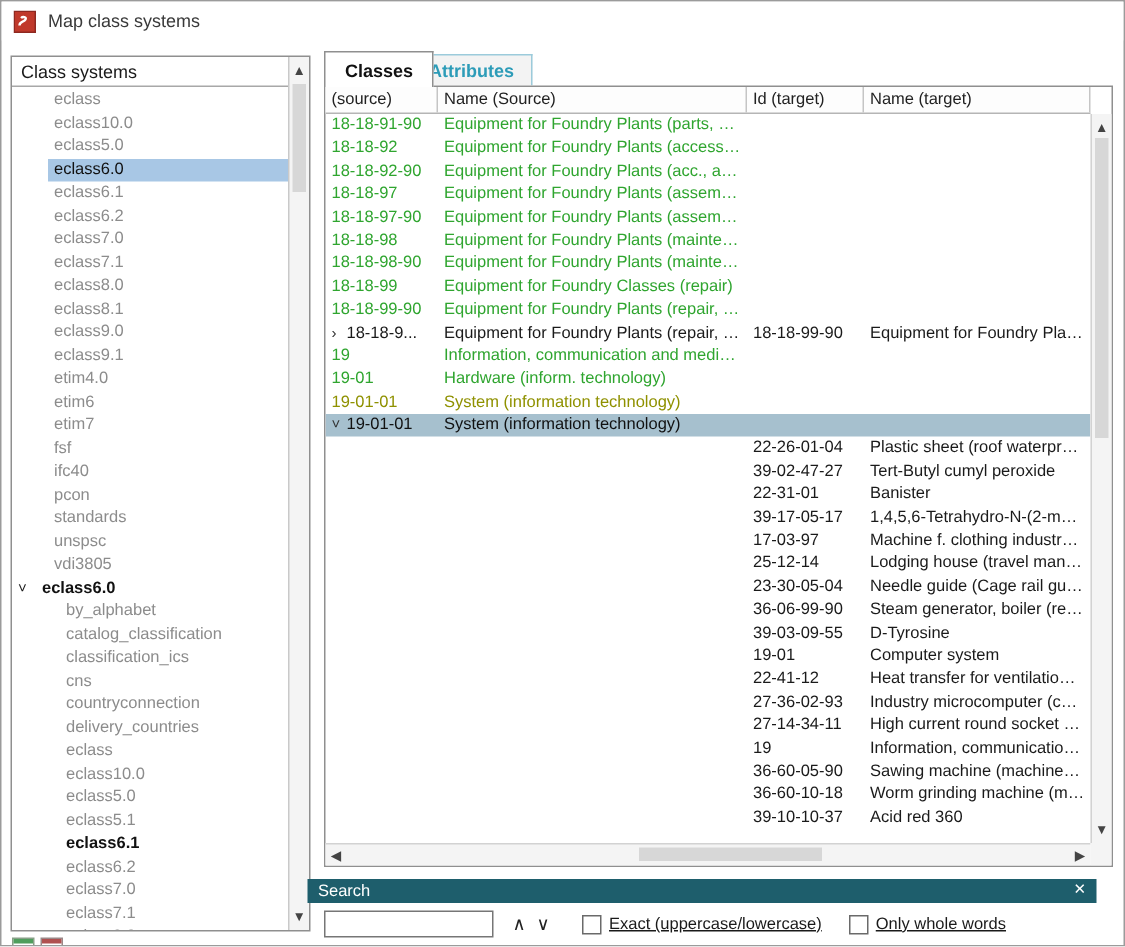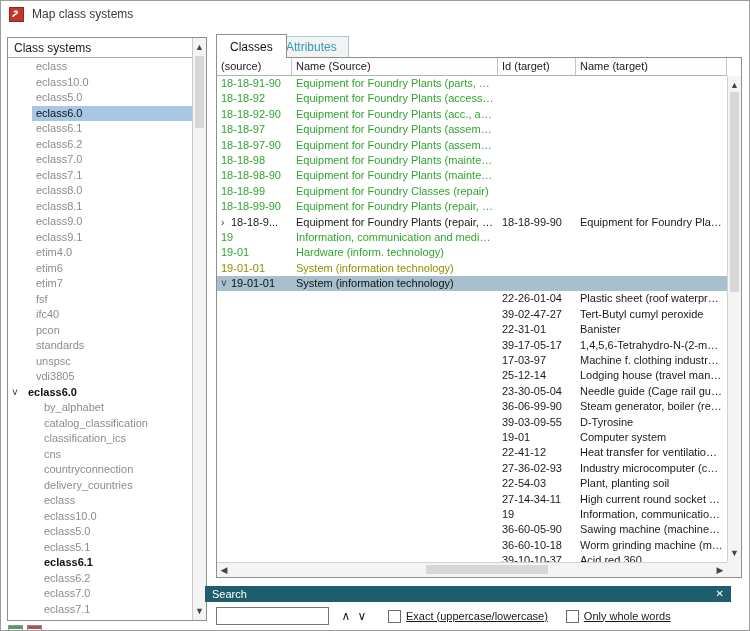--- a/index.html
+++ b/index.html
@@ -36,21 +36,21 @@
     font-size:11px; color:#8c8c8c; }
   .tree-row .chev { margin-left:4px; width:11px; color:#1a1a1a; font-size:10px; flex:none; }
   .tlabel { padding:0 4px; line-height:15.5px; overflow:hidden; }
   .tlabel.lvl1 { margin-left:24px; }
   .tlabel.lvl2 { margin-left:32px; }
   .tlabel.lvl0 { margin-left:1px; color:#111; font-weight:bold; }
   .tlabel.selected { flex:1; background:#a8c7e5; color:#111; }
   .tlabel.active { color:#111; font-weight:bold; }
 
   
-  .tab { position:absolute; display:flex; align-items:center; font-size:12px; cursor:default; }
+  .tab { position:absolute; display:flex; align-items:center; font-size:12px; cursor:default;font-weight:bold; }
   .tab.classes { left:215px; top:33px; height:24px; padding:0 13px; background:#fff;
     border:1px solid #8f8f8f; border-bottom:none; z-index:3; color:#111; }
   .tab.attributes { left:273px; top:35px; height:21px; padding:0 11px; background:#f3f3f3;
     border:1px solid #9ccbdb; border-bottom:none; color:#2d9cb8; z-index:1; }
 
   
   .table { position:absolute; left:215px; top:56px; width:526px; height:521px;
     border:1px solid #8f8f8f; background:#fff; z-index:2; }
   .thead { position:absolute; left:0; top:0; right:14px; height:18px; display:flex;
     background:#fdfdfd; border-bottom:1px solid #b5b5b5; }
@@ -411,26 +411,20 @@
         </div>
         <div class="trow">
           <div class="tcell c1"><span></span></div>
           <div class="tcell c2"><span></span></div>
           <div class="tcell c3"><span>27-36-02-93</span></div>
           <div class="tcell c4"><span>Industry microcomputer (conn...</span></div>
         </div>
         <div class="trow">
           <div class="tcell c1"><span></span></div>
           <div class="tcell c2"><span></span></div>
-          <div class="tcell c3"><span>22-54-03</span></div>
-          <div class="tcell c4"><span>Plant, planting soil</span></div>
-        </div>
-        <div class="trow">
-          <div class="tcell c1"><span></span></div>
-          <div class="tcell c2"><span></span></div>
           <div class="tcell c3"><span>27-14-34-11</span></div>
           <div class="tcell c4"><span>High current round socket outl...</span></div>
         </div>
         <div class="trow">
           <div class="tcell c1"><span></span></div>
           <div class="tcell c2"><span></span></div>
           <div class="tcell c3"><span>19</span></div>
           <div class="tcell c4"><span>Information, communication a...</span></div>
         </div>
         <div class="trow">

